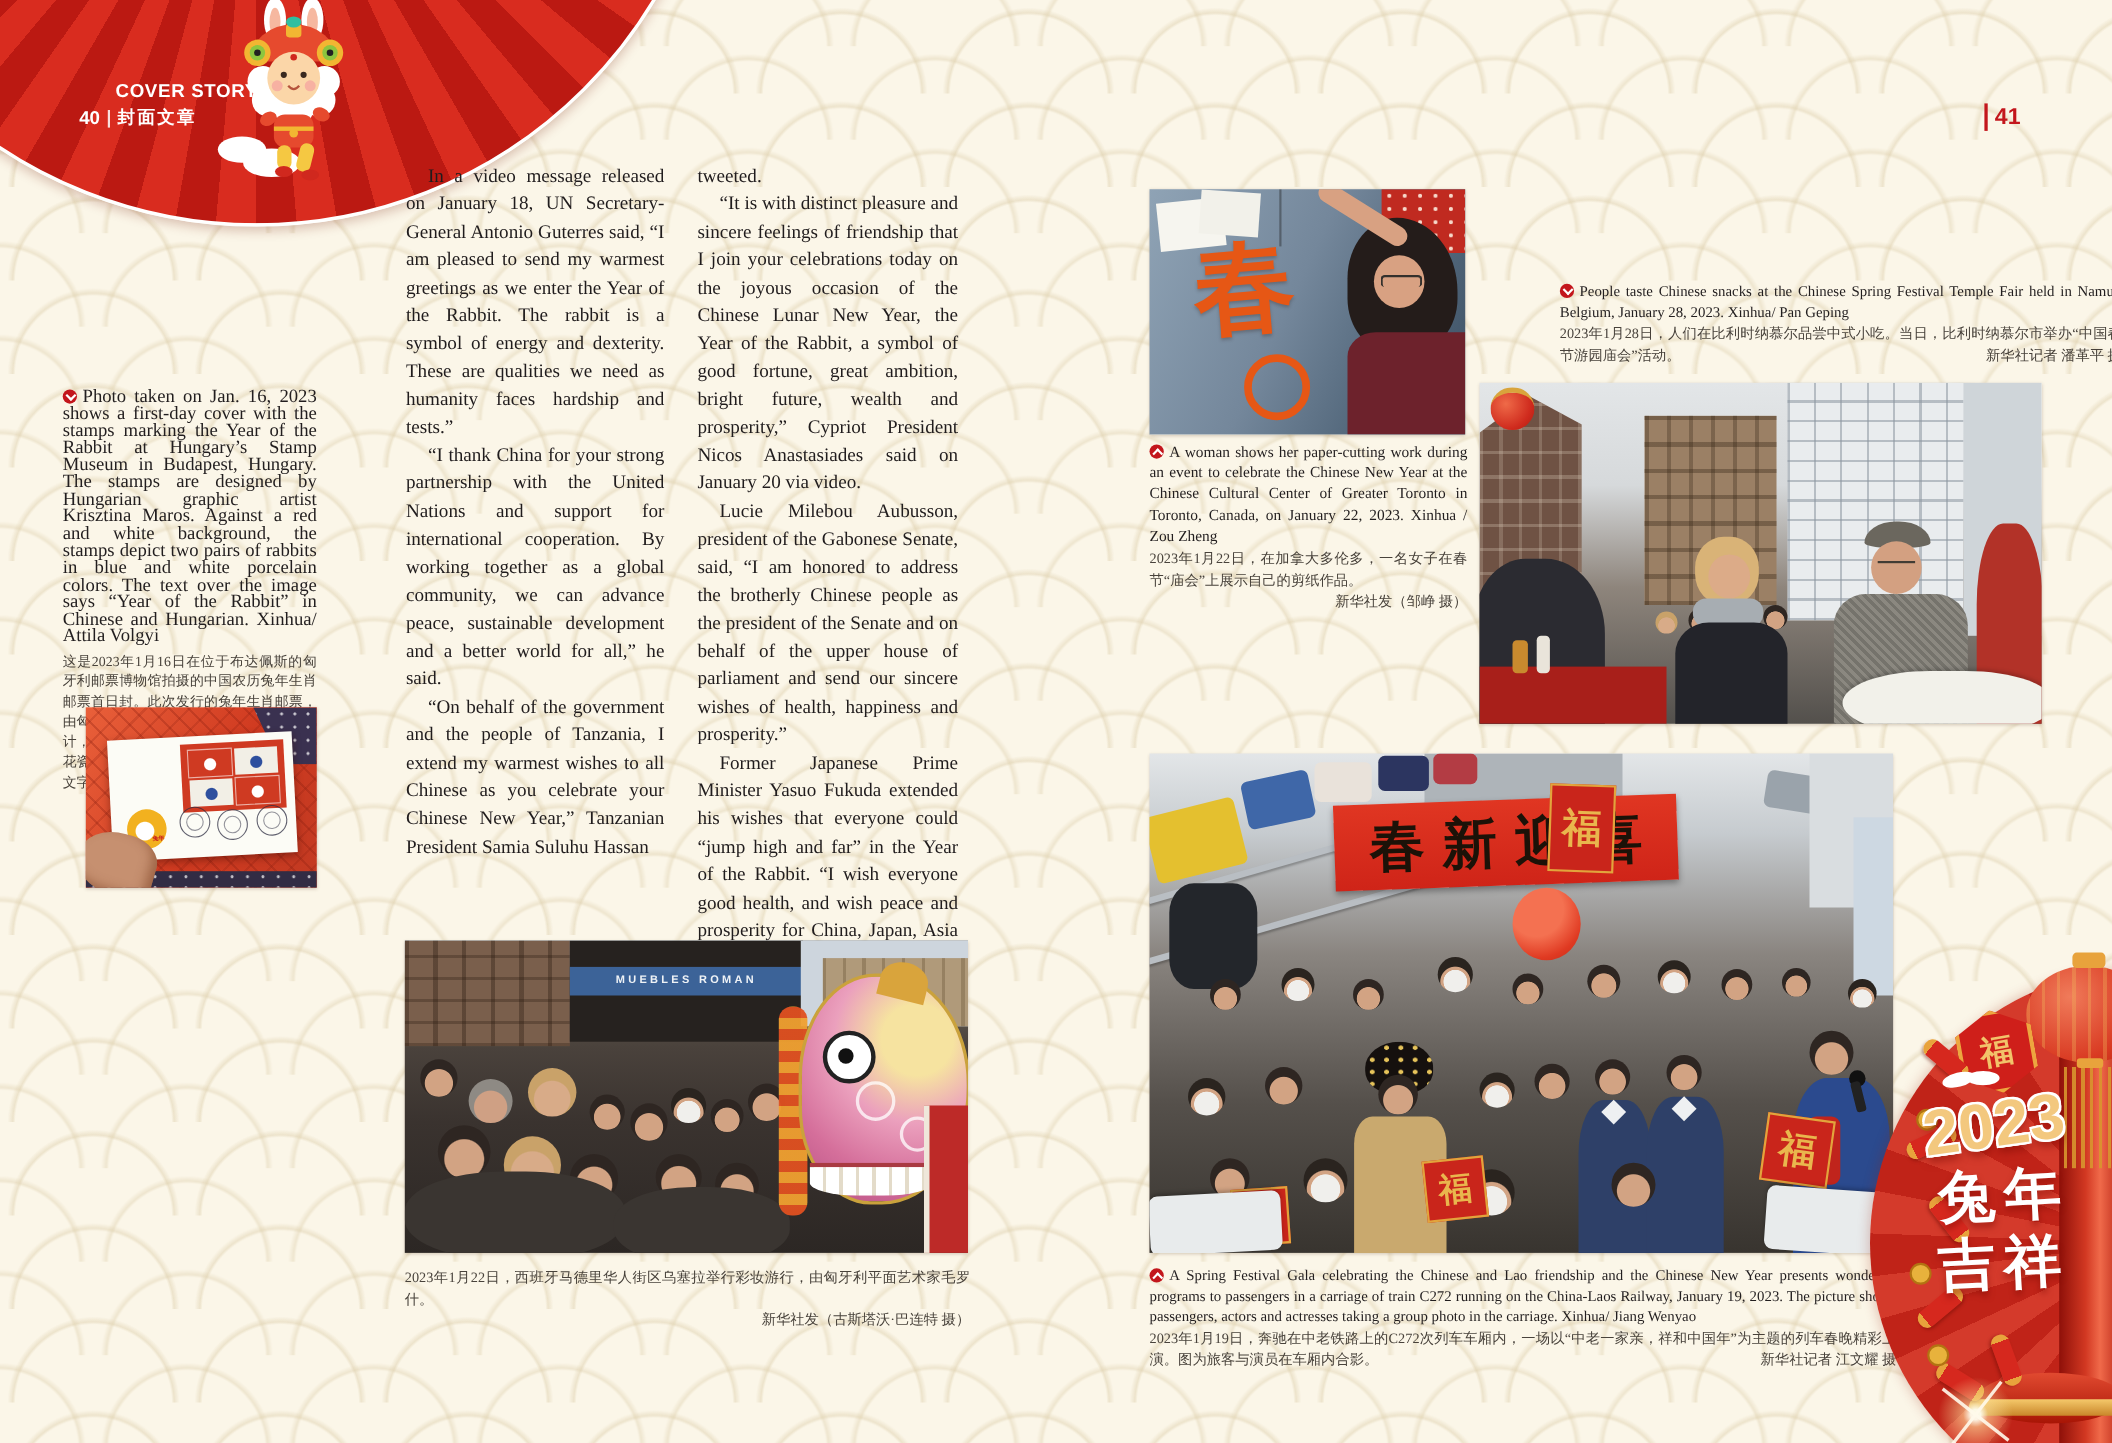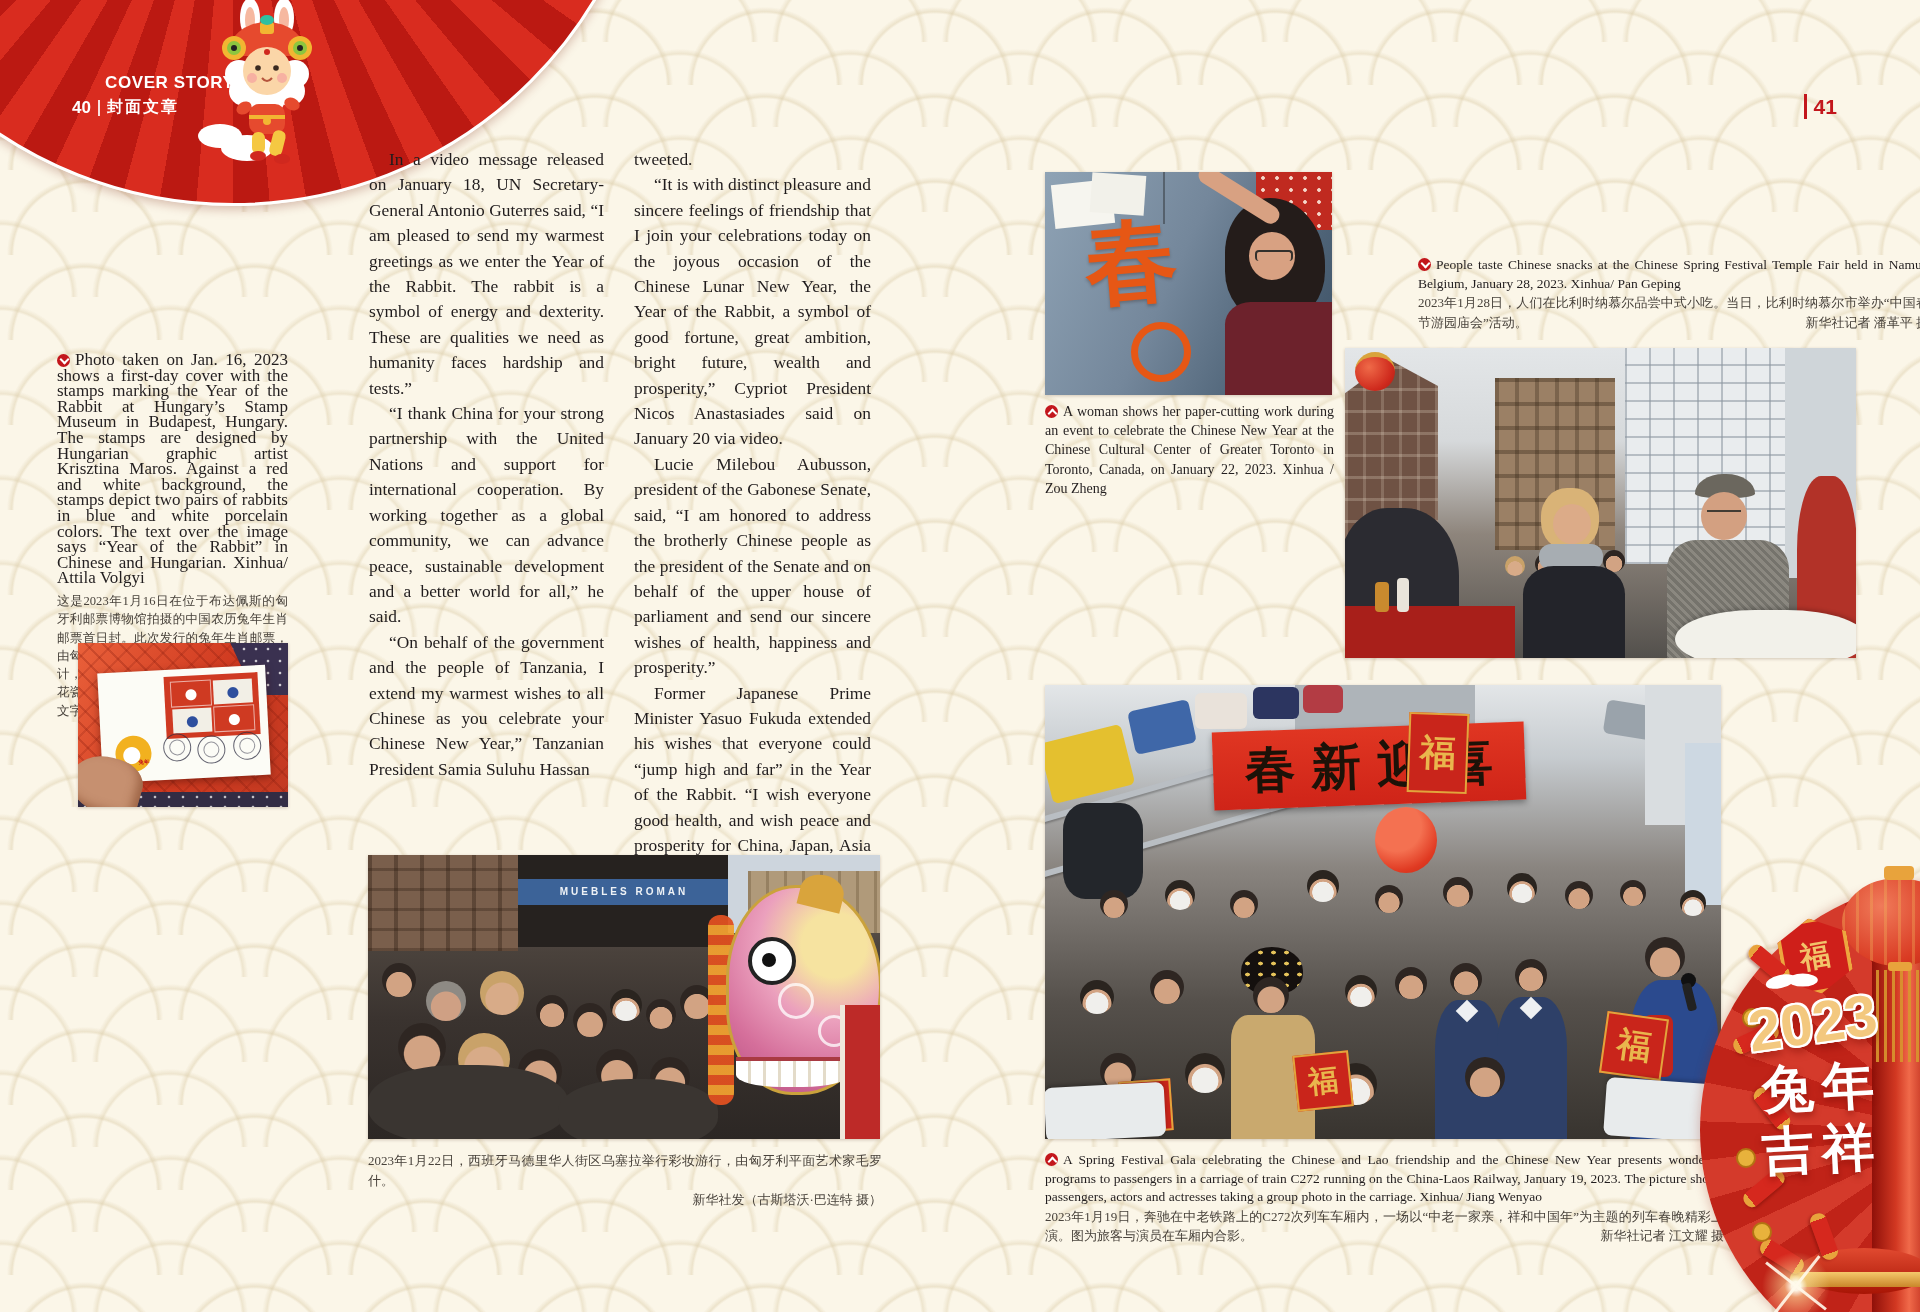--- a/index.html
+++ b/index.html
@@ -348,20 +348,21 @@
     <div class="arm"></div>
     <div class="face"></div>
     <div class="glasses"></div>
     <div class="body"></div>
     <span class="chun">春</span>
     <div class="ring"></div>
   </div>
 
   <div class="cap" id="cap-toronto">
     <p class="cap-en"><span class="mk up"><i></i></span><span>A woman shows her paper-cutting work during an event to celebrate the Chinese New Year at the Chinese Cultural Center of Greater Toronto in Toronto, Canada, on January 22, 2023. Xinhua / Zou Zheng</span></p>
+    <p class="cap-zh"><span>2023年1月22日，在加拿大多伦多，一名女子在春节“庙会”上展示自己的剪纸作品。</span><span class="credit">新华社发（邹峥 摄）</span></p>
   </div>
 
   <div class="cap" id="cap-namur">
     <p class="cap-en"><span class="mk down"><i></i></span><span>People taste Chinese snacks at the Chinese Spring Festival Temple Fair held in Namur, Belgium, January 28, 2023. Xinhua/ Pan Geping</span></p>
     <p class="cap-zh"><span>2023年1月28日，人们在比利时纳慕尔品尝中式小吃。当日，比利时纳慕尔市举办“中国春节游园庙会”活动。</span><span class="credit-inline">新华社记者 潘革平 摄</span></p>
   </div>
 
   <div class="photo" id="ph-namur">
     <div class="bl"></div>
     <div class="bm"></div>

